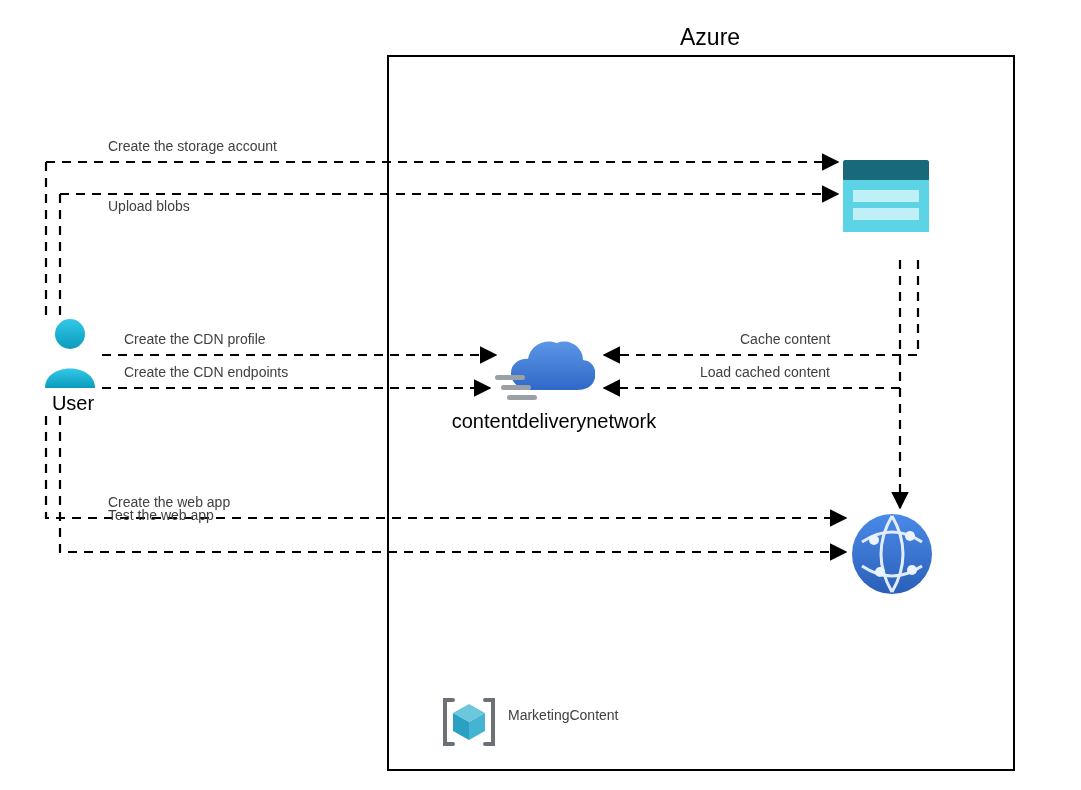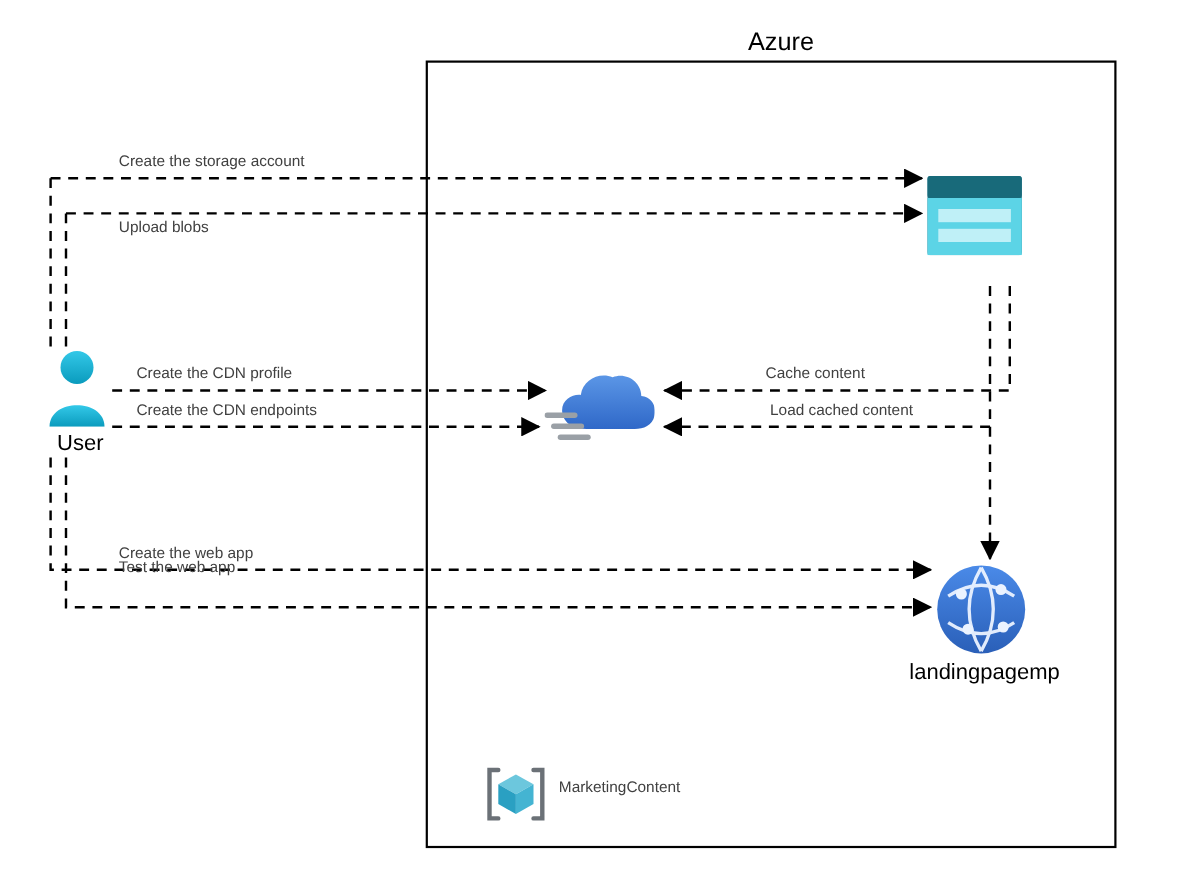--- a/index.html
+++ b/index.html
@@ -87,20 +87,21 @@
           <stop offset="0" stop-color="#5b96e6"></stop>
           <stop offset="1" stop-color="#2f68c8"></stop>
         </linearGradient>
       </defs>
       <path d="M32 55 C16 55 10 46 10 38 C10 28 20 23 27 24 C29 10 44 3 56 8 C68 3 82 12 82 25 C92 26 96 35 94 43 C92 52 84 55 76 55 Z" fill="url(#gCloud)" transform="translate(6,0)"></path>
       <rect x="0" y="40" width="30" height="5" rx="2.5" fill="#9aa0a6"></rect>
       <rect x="6" y="50" width="30" height="5" rx="2.5" fill="#9aa0a6"></rect>
       <rect x="12" y="60" width="30" height="5" rx="2.5" fill="#9aa0a6"></rect>
     </svg>
   </div>
+  <div class="abs icon-caption" style="left:444px; top:410px; width:220px;">contentdeliverynetwork</div>
 
   <div class="abs" style="left:850px; top:512px;">
     <svg width="84" height="84" viewBox="0 0 84 84">
       <defs>
         <linearGradient id="gWeb" x1="0" y1="0" x2="0" y2="1">
           <stop offset="0" stop-color="#4a8ae8"></stop>
           <stop offset="1" stop-color="#2a5fb8"></stop>
         </linearGradient>
       </defs>
       <circle cx="42" cy="42" r="40" fill="url(#gWeb)"></circle>
@@ -109,21 +110,20 @@
         <path d="M12 54 Q42 74 72 54"></path>
         <path d="M42 4 Q20 42 42 80"></path>
         <path d="M42 4 Q64 42 42 80"></path>
       </g>
       <circle cx="24" cy="28" r="5" fill="#ebf3ff"></circle>
       <circle cx="60" cy="24" r="5" fill="#ebf3ff"></circle>
       <circle cx="30" cy="60" r="5" fill="#ebf3ff"></circle>
       <circle cx="62" cy="58" r="5" fill="#ebf3ff"></circle>
     </svg>
   </div>
-  <div class="abs icon-caption" style="left:820px; top:600px; width:150px;">landingpagemp</div>
 
   <div class="abs" style="left:439px; top:694px;">
     <svg width="60" height="56" viewBox="0 0 60 56">
       <g stroke="#6b7177" stroke-width="4" fill="none" stroke-linecap="round">
         <path d="M14 6 L6 6 L6 50 L14 50"></path>
         <path d="M46 6 L54 6 L54 50 L46 50"></path>
       </g>
       <g>
         <polygon points="30,10 46,19 30,28 14,19" fill="#6cc7dd"></polygon>
         <polygon points="14,19 30,28 30,46 14,37" fill="#2aa0c2"></polygon>
@@ -159,18 +159,18 @@
       <path d="M46 416 L46 518 L846 518" marker-end="url(#arrow)"></path>
 
       <path d="M60 416 L60 552 L846 552" marker-end="url(#arrow)"></path>
     </g>
   </svg>
 
   <div class="abs label" style="left:108px; top:138px;">Create the storage account</div>
   <div class="abs label" style="left:108px; top:170px;margin-top:28px;">Upload blobs</div>
   <div class="abs label" style="left:124px; top:364px;">Create the CDN endpoints</div>
   <div class="abs label" style="left:124px; top:331px;">Create the CDN profile</div>
-  <div class="abs label" style="left:696px; top:331px;">Cache content</div>
+  <div class="abs label" style="left:740px; top:331px;">Cache content</div>
   <div class="abs label" style="left:108px; top:494px;">Create the web app</div>
   <div class="abs label" style="left:700px; top:364px;">Load cached content</div>
   <div class="abs label" style="left:108px; top:507px;">Test the web app</div>
 
 </div>
 
 </body></html>

